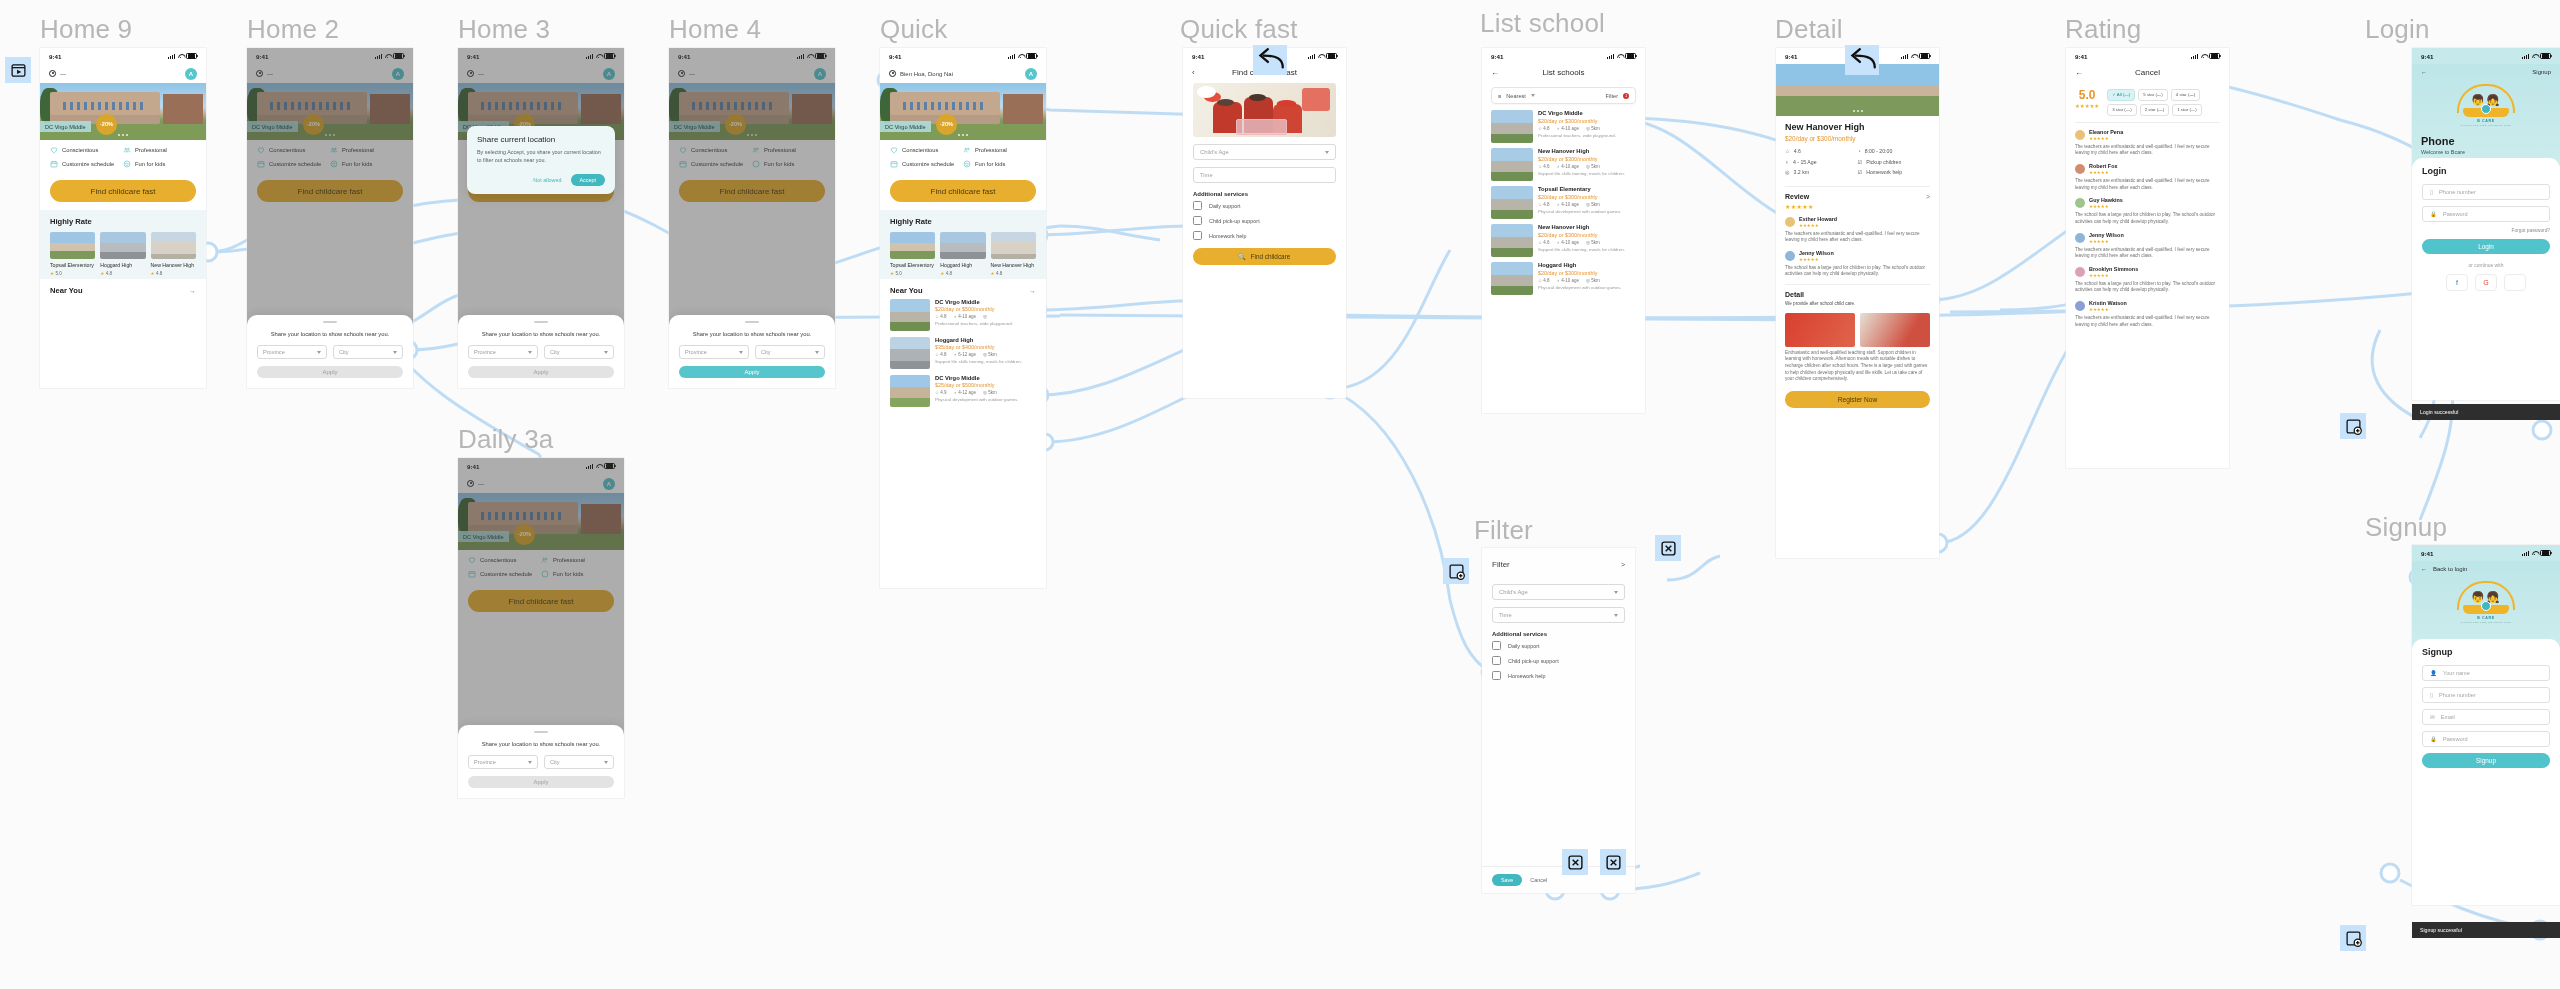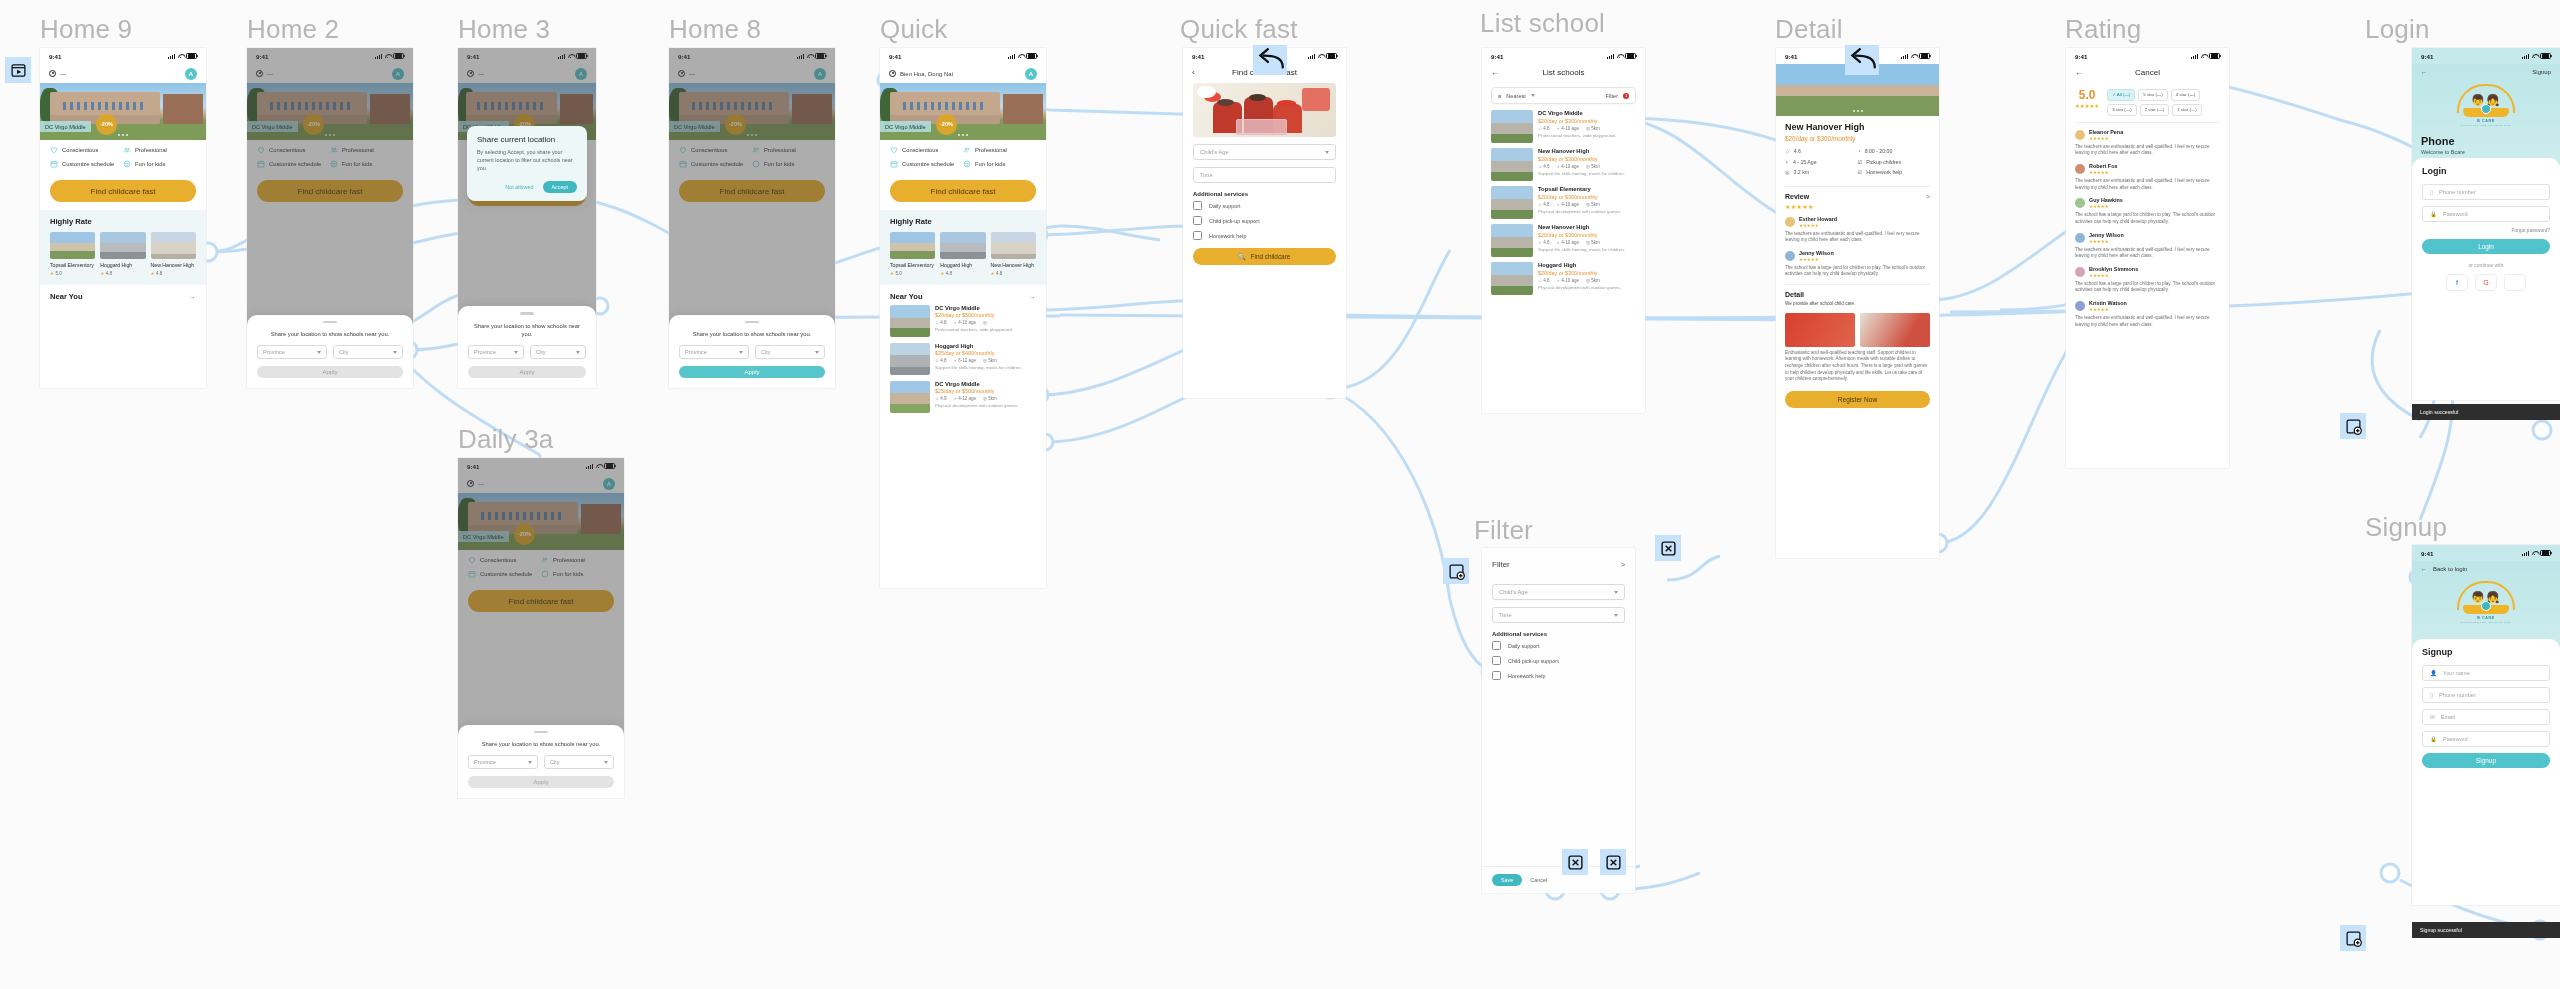--- a/index.html
+++ b/index.html
@@ -50,21 +50,21 @@
   .badge20{position:absolute;bottom:9%;left:56px;width:21px;height:21px;border-radius:50%;background:#d9a52a;
     color:#fff;font-size:5.6px;font-weight:bold;display:flex;align-items:center;justify-content:center;}
   .dots{position:absolute;left:50%;transform:translateX(-50%);bottom:7%;display:flex;gap:2px;}
   .dots i{width:2px;height:2px;border-radius:50%;background:rgba(255,255,255,.85);display:block;}
   .feats{display:flex;flex-wrap:wrap;padding:6px 10px 4px;}
   .feat{width:50%;display:flex;align-items:center;gap:4px;font-size:5.8px;color:#3a3a3a;margin-bottom:6px;}
   .fi{width:8px;height:8px;color:#56c5cc;flex:none;}
   .fi svg{display:block;width:8px;height:8px;}
   .cta{margin:2px 10px 8px;height:22px;border-radius:11px;background:#e8ae2e;color:#4a3a10;
        font-size:8px;display:flex;align-items:center;justify-content:center;}
-  .sec{background:#eef6f7;padding:7px 10px 9px;}
+  .sec{background:#eef6f7;padding:7px 10px 3px;}
   .sec h4{margin:0 0 6px;font-size:7.6px;color:#222;font-weight:600;}
   .thumbs{display:flex;gap:5px;}
   .thumb{width:31%;}
   .thumb .im{height:27px;border-radius:2px;
     background:linear-gradient(#9ec6e4 0 42%,#cfc3ae 42% 70%,#7d9a5c 70% 100%);}
   .thumb .im.b{background:linear-gradient(#a9c8df 0 40%,#b9bcbe 40% 74%,#8d9296 74% 100%);}
   .thumb .im.c{background:linear-gradient(#c7d6e2 0 38%,#d8d2c6 38% 80%,#b5b0a4 80% 100%);}
   .thumb .nm{font-size:5.2px;color:#2a2a2a;margin-top:3px;line-height:1.25;}
   .rt{font-size:4.6px;color:#6a6a6a;margin-top:2px;}
   .rt b{color:#e8ae2e;}
@@ -295,21 +295,21 @@
       <rect x="3" y="4" width="18" height="16" rx="2"></rect>
         <line x1="3" y1="8" x2="21" y2="8"></line>
       <polygon points="10,11 16,14 10,17" fill="#111" stroke="none"></polygon>
     </svg>
   </div>
 
   <div class="frame-title" style="left:40px;top:14px">Home 9</div>
   <div class="frame-title" style="left:247px;top:14px">Home 2</div>
   <div class="frame-title" style="left:458px;top:14px">Home 3</div>
   <div class="frame-title" style="left:458px;top:424px">Daily 3a</div>
-  <div class="frame-title" style="left:669px;top:14px">Home 8</div>
+  <div class="frame-title" style="left:669px;top:14px">Home 4</div>
   <div class="frame-title" style="left:880px;top:14px">Quick</div>
   <div class="frame-title" style="left:1180px;top:14px">Quick fast</div>
   <div class="frame-title" style="left:1480px;top:8px">List school</div>
   <div class="frame-title" style="left:1775px;top:14px">Detail</div>
   <div class="frame-title" style="left:2065px;top:14px">Rating</div>
   <div class="frame-title" style="left:2365px;top:14px">Login</div>
   <div class="frame-title" style="left:1474px;top:515px">Filter</div>
   <div class="frame-title" style="left:2365px;top:512px">Signup</div>
 
   <div class="phone" style="left:40px;top:48px;width:166px;height:340px;">
@@ -503,21 +503,21 @@
           </div>
         <div class="sel">
             <span>City</span>
             <i class="caret"></i>
           </div>
       </div>
       <div class="applyb">Apply</div>
     </div>
   </div>
 
-  <div class="phone" style="left:458px;top:48px;width:138px;height:340px;">
+  <div class="phone" style="left:458px;top:48px;width:166px;height:340px;">
     <div class="statusbar">
         <span class="sb-time">9:41</span>
       <span class="sb-icons">
           <span class="sig">
             <i></i>
             <i></i>
             <i></i>
             <i></i>
           </span>
           <span class="wifi"></span>

